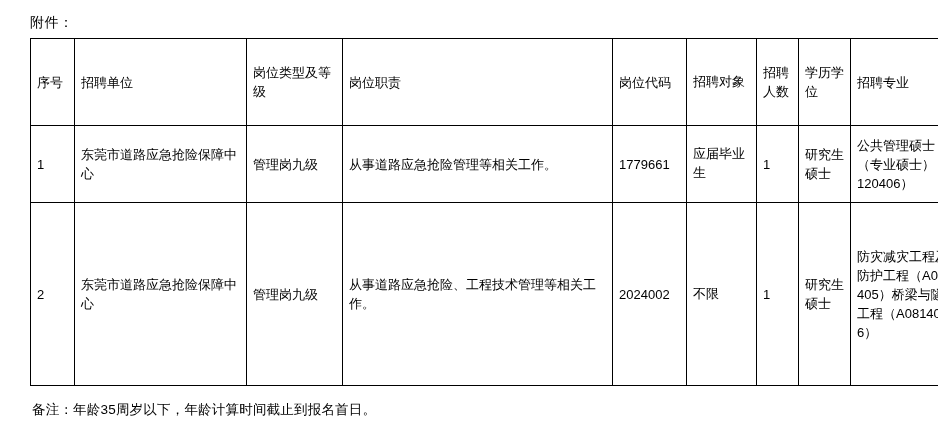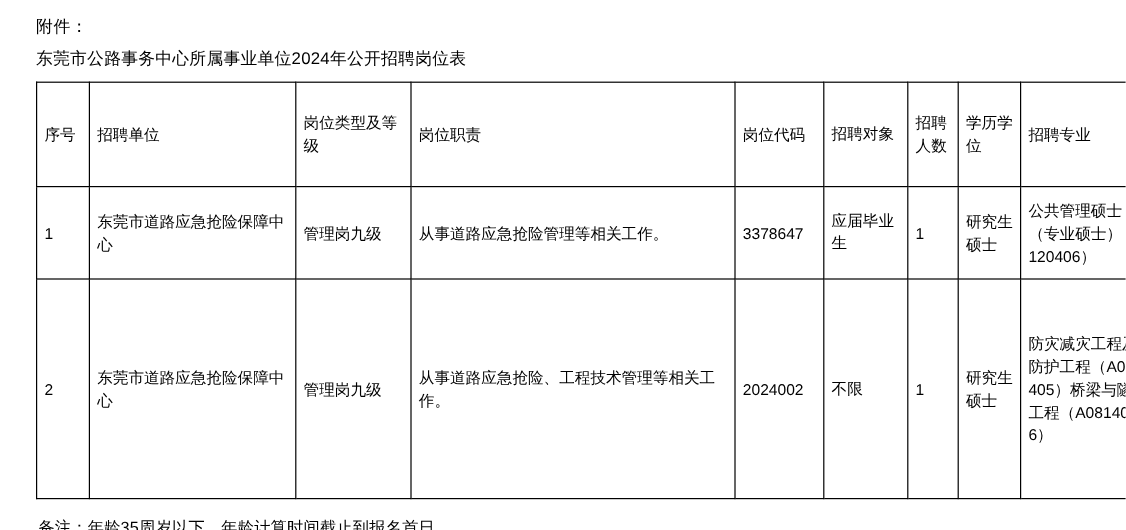--- a/index.html
+++ b/index.html
@@ -73,21 +73,20 @@
     padding-left: 2px;
     letter-spacing: 0.2px;
   }
 </style>
 </head>
 <body>
 
 <div class="page">
 
   <div class="attach-label">附件：</div>
-  <div class="doc-title">东莞市公路事务中心所属事业单位2024年公开招聘岗位表</div>
 
   <table class="job-table">
     <thead>
       <tr>
         <td class="c-no">序号</td>
         <td class="c-unit">招聘单位</td>
         <td class="c-type">岗位类型及等级</td>
         <td class="c-duty">岗位职责</td>
         <td class="c-code">岗位代码</td>
         <td class="c-target">招聘对象</td>
@@ -96,21 +95,21 @@
         <td class="c-major">招聘专业</td>
 
       </tr>
     </thead>
     <tbody>
       <tr class="row-1">
         <td class="c-no">1</td>
         <td class="c-unit">东莞市道路应急抢险保障中心</td>
         <td class="c-type">管理岗九级</td>
         <td class="c-duty">从事道路应急抢险管理等相关工作。</td>
-        <td class="c-code">3378647</td>
+        <td class="c-code">1779661</td>
         <td class="c-target">应届毕业生</td>
         <td class="c-count">1</td>
         <td class="c-edu">研究生硕士</td>
         <td class="c-major">公共管理硕士（专业硕士）（A120406）</td>
 
       </tr>
       <tr class="row-2">
         <td class="c-no">2</td>
         <td class="c-unit">东莞市道路应急抢险保障中心</td>
         <td class="c-type">管理岗九级</td>

